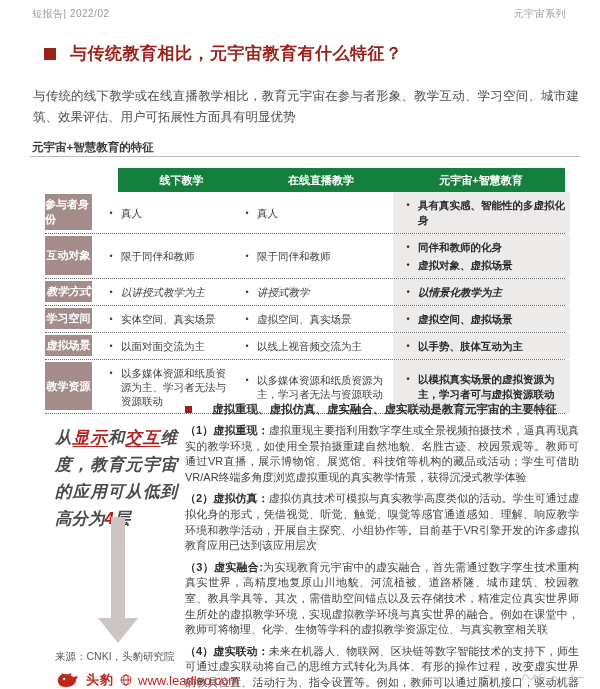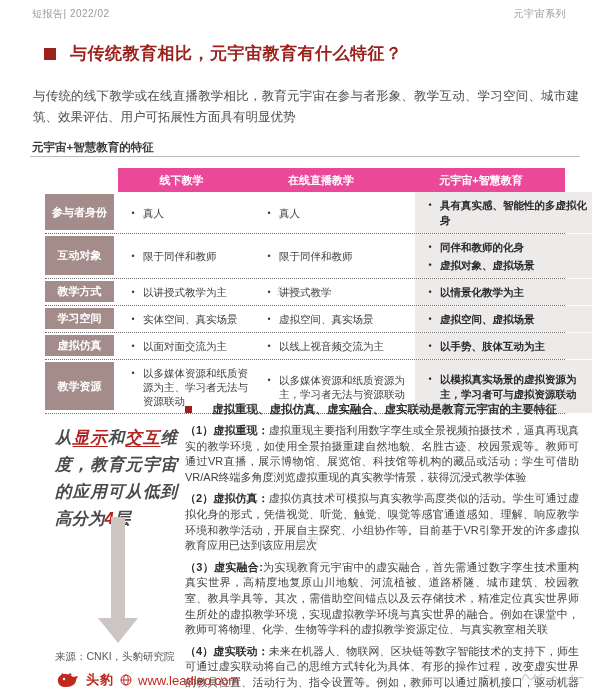--- a/index.html
+++ b/index.html
@@ -19,31 +19,31 @@
   
   .intro{position:absolute; top:86px; left:33px; width:546px; font-size:12.5px; line-height:21px;
     color:#4d4d4d; text-align:justify;}
   
   .tbl-caption{position:absolute; top:140px; left:32px; font-size:11.5px; font-weight:bold; color:#3a3a3a;}
   .caption-rule{position:absolute; top:156px; left:30px; width:550px; border-top:1px solid #bcbcbc;}
   
   .tbl{position:absolute; top:168px; left:45px; width:520px; font-size:10.5px;}
   .t-header{display:flex; height:24px;}
   .t-h-spacer{width:73px; flex:none;}
-  .t-h-bar{display:flex; flex:1; background:#ec4899;}
+  .t-h-bar{display:flex; flex:1; background:#15803d;}
   .t-h-cell{display:flex; align-items:center; justify-content:center; color:#ffffff; font-weight:bold; font-size:11px;}
   .w2{width:127px; flex:none;} .w3{width:152px; flex:none;} .w4{width:168px; flex:none;}
   .t-row{display:flex; border-bottom:1px dotted #6f6f6f;}
   .t-row:nth-child(1){min-height:37px;}
   .t-row:nth-child(2){min-height:38px;}
-  .t-row:nth-child(3){min-height:26px;}
+  .t-row:nth-child(3){min-height:26px;font-style:italic;}
   .t-row:nth-child(4){min-height:26px;}
   .t-row:nth-child(5){min-height:26px;}
   .t-row:nth-child(6){min-height:50px;}
-  .t-label{width:69px; margin:2px 4px 3px 0; flex:none; background:#a38c8a; color:#ffffff;
+  .t-label{width:47px; margin:2px 4px 3px 0; flex:none; background:#a38c8a; color:#ffffff;
     font-weight:bold; font-size:11px; display:flex; align-items:center; justify-content:center;}
   .t-cell{display:flex; flex-direction:column; justify-content:center; padding:4px 4px 4px 5px; color:#3d3d3d;}
   .t-cell .li{display:flex; line-height:14px; padding:1.5px 0;}
   .t-cell .li .b{width:20px; flex:none; text-align:center; font-size:9px;}
   .t-cell.meta-col{background:#edeaea; font-weight:bold; color:#2a2a2a;}
   .t-cell.meta-col .li{line-height:15px;}
   
   .wm{position:absolute; font-size:10px; color:#8d7f7f; opacity:.38; letter-spacing:2px;}
   
   .side-note{position:absolute; top:424px; left:55px; width:122px;
@@ -179,21 +179,21 @@
             </div>
           </div>
           <div class="t-cell w4 meta-col">
             <div class="li">
               <span class="b">•</span>
               <span class="txt">虚拟空间、虚拟场景</span>
             </div>
           </div>
         </div>
         <div class="t-row">
-          <div class="t-label">虚拟仿真</div>
+          <div class="t-label">虚拟场景</div>
           <div class="t-cell w2">
             <div class="li">
               <span class="b">•</span>
               <span class="txt">以面对面交流为主</span>
             </div>
           </div>
           <div class="t-cell w3">
             <div class="li">
               <span class="b">•</span>
               <span class="txt">以线上视音频交流为主</span>

